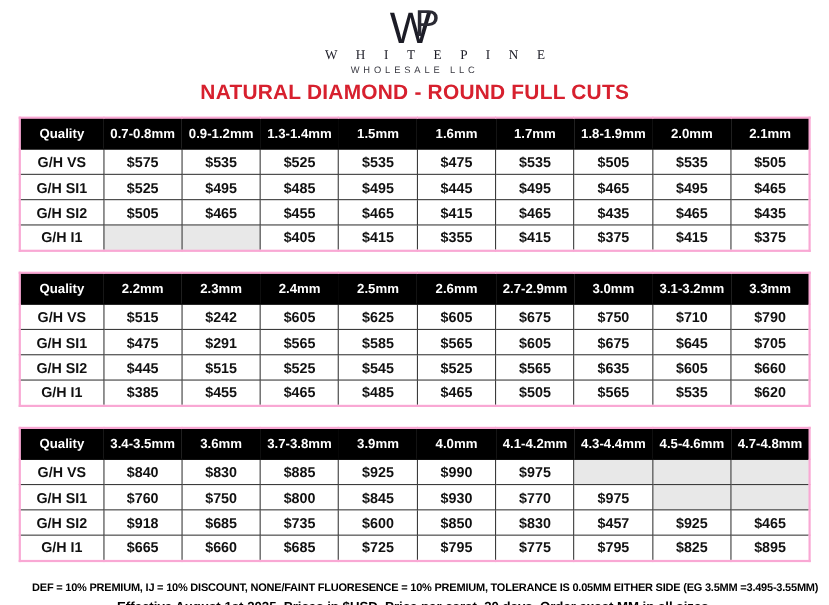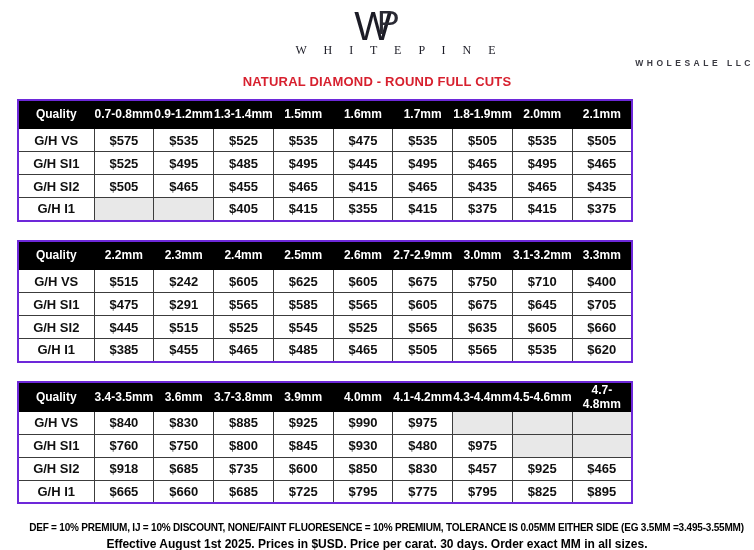--- a/index.html
+++ b/index.html
@@ -7,28 +7,28 @@
   body { font-family: "Liberation Sans", sans-serif; color: #111; }
 
   .page { width: 754px; height: 550px; padding-top: 5px; }
 
   
   .logo { text-align: center; line-height: 1; }
   .monogram { height: 38px; color: #1c1c26; font-family: Liberation Sans, sans-serif; }
   .monogram .m-w { font-size: 40px; font-weight: 400; letter-spacing: 0; }
   .monogram .m-p { font-size: 34px; font-weight: 300; margin-left: -15px; vertical-align: 6px; color: #2a2a34; }
   .brand-name { margin-top: 1px; font-family: "Liberation Serif", serif; font-size: 12px; letter-spacing: 7px; color: #1c1c26; font-weight: 400; padding-left: 44px; }
-  .brand-sub { margin-top: 3px; font-size: 8.5px; letter-spacing: 3.5px; color: #3a3a42; font-weight: bold; text-align: right; }
-
-  
-  .page-title { text-align: center; margin-top: 6px; font-size: 13px; font-weight: bold; letter-spacing: 0.2px; }
+  .brand-sub { margin-top: 3px; font-size: 8.5px; letter-spacing: 3.5px; color: #3a3a42; font-weight: normal; }
+
+  
+  .page-title { text-align: center; margin-top: 6px; font-size: 19px; font-weight: bold; letter-spacing: 0.2px; }
 
   
   .tables-wrap { width: 720px; margin: 10px auto 0 auto; }
-  table.price-table { width: 616px; border-collapse: collapse; table-layout: fixed; margin-bottom: 18px; border: 2px solid #6d28d9; }
+  table.price-table { width: 720px; border-collapse: collapse; table-layout: fixed; margin-bottom: 18px; border: 2px solid #f9a8d4; }
   table.price-table th {
     background: #000; color: #fff; font-size: 12px; font-weight: bold;
     height: 29px; text-align: center; border: 1px solid #000;
   }
   table.price-table th.qcol { width: 76px; }
   table.price-table td {
     height: 23px; text-align: center; font-size: 13px; font-weight: bold;
     border: 1px solid #3c3c3c; background: #fff; color: #101010;
   }
   table.price-table td.empty { background: #e8e8e8; }
@@ -138,21 +138,21 @@
           <tr>
             <td>G/H VS</td>
             <td>$515</td>
             <td>$242</td>
             <td>$605</td>
             <td>$625</td>
             <td>$605</td>
             <td>$675</td>
             <td>$750</td>
             <td>$710</td>
-            <td>$400</td>
+            <td>$790</td>
           </tr>
           <tr>
             <td>G/H SI1</td>
             <td>$475</td>
             <td>$291</td>
             <td>$565</td>
             <td>$585</td>
             <td>$565</td>
             <td>$605</td>
             <td>$675</td>
@@ -213,21 +213,21 @@
             <td class="empty" style="background: rgb(232, 232, 232);"></td>
             <td class="empty" style="background: rgb(232, 232, 232);"></td>
           </tr>
           <tr>
             <td>G/H SI1</td>
             <td>$760</td>
             <td>$750</td>
             <td>$800</td>
             <td>$845</td>
             <td>$930</td>
-            <td>$480</td>
+            <td>$770</td>
             <td>$975</td>
             <td class="empty" style="background: rgb(232, 232, 232);"></td>
             <td class="empty" style="background: rgb(232, 232, 232);"></td>
           </tr>
           <tr>
             <td>G/H SI2</td>
             <td>$918</td>
             <td>$685</td>
             <td>$735</td>
             <td>$600</td>

